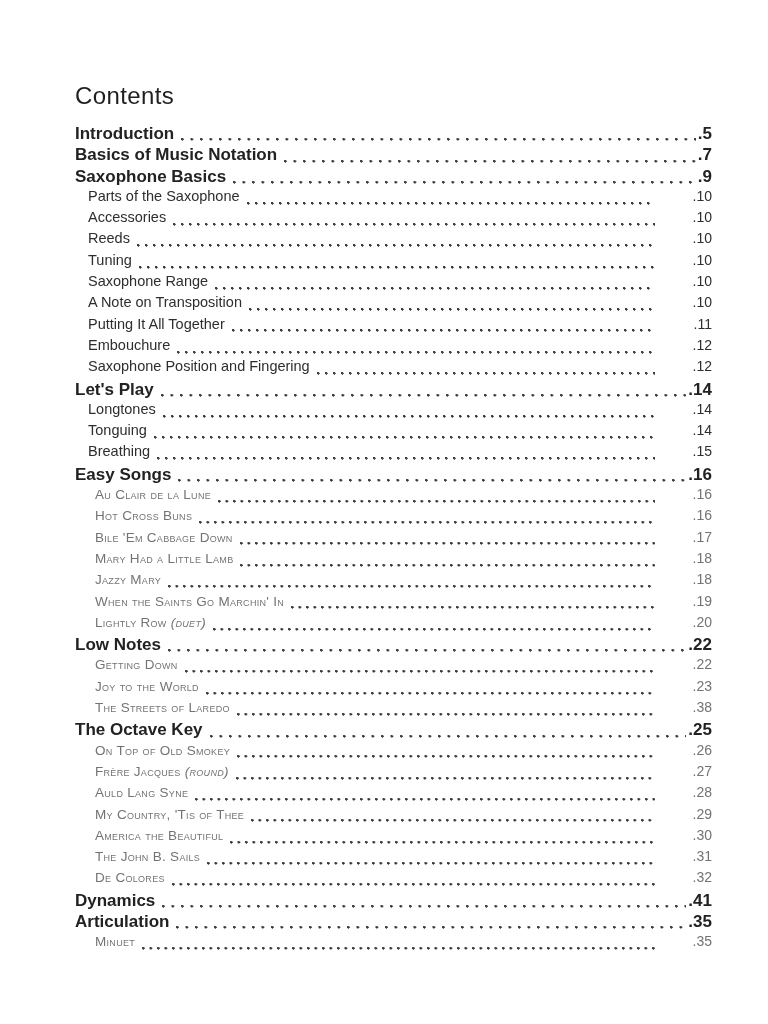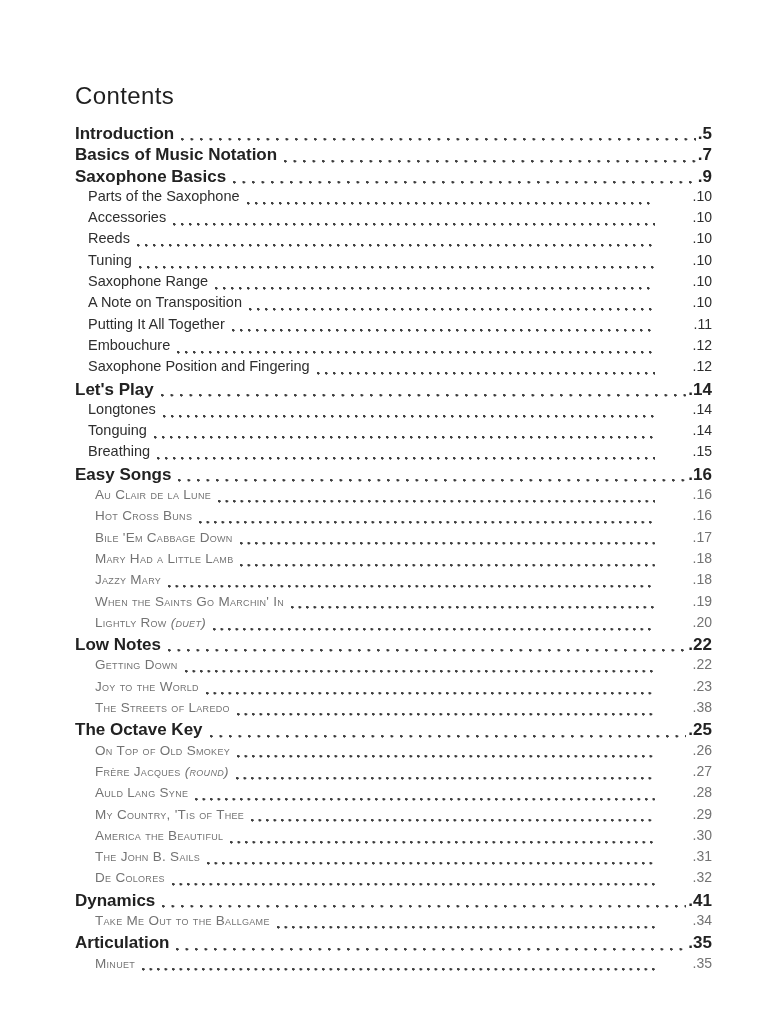--- a/index.html
+++ b/index.html
@@ -272,25 +272,20 @@
       <div class="row lvl3">
         <span class="label">De Colores</span>
         <span class="leader"></span>
         <span class="pg">32</span>
       </div>
       <div class="row lvl1">
         <span class="label">Dynamics</span>
         <span class="leader"></span>
         <span class="pg">41</span>
       </div>
-      <div class="row lvl3">
-        <span class="label">Take Me Out to the Ballgame</span>
-        <span class="leader"></span>
-        <span class="pg">34</span>
-      </div>
       <div class="row lvl1">
         <span class="label">Articulation</span>
         <span class="leader"></span>
         <span class="pg">35</span>
       </div>
       <div class="row lvl3">
         <span class="label">Minuet</span>
         <span class="leader"></span>
         <span class="pg">35</span>
       </div>

